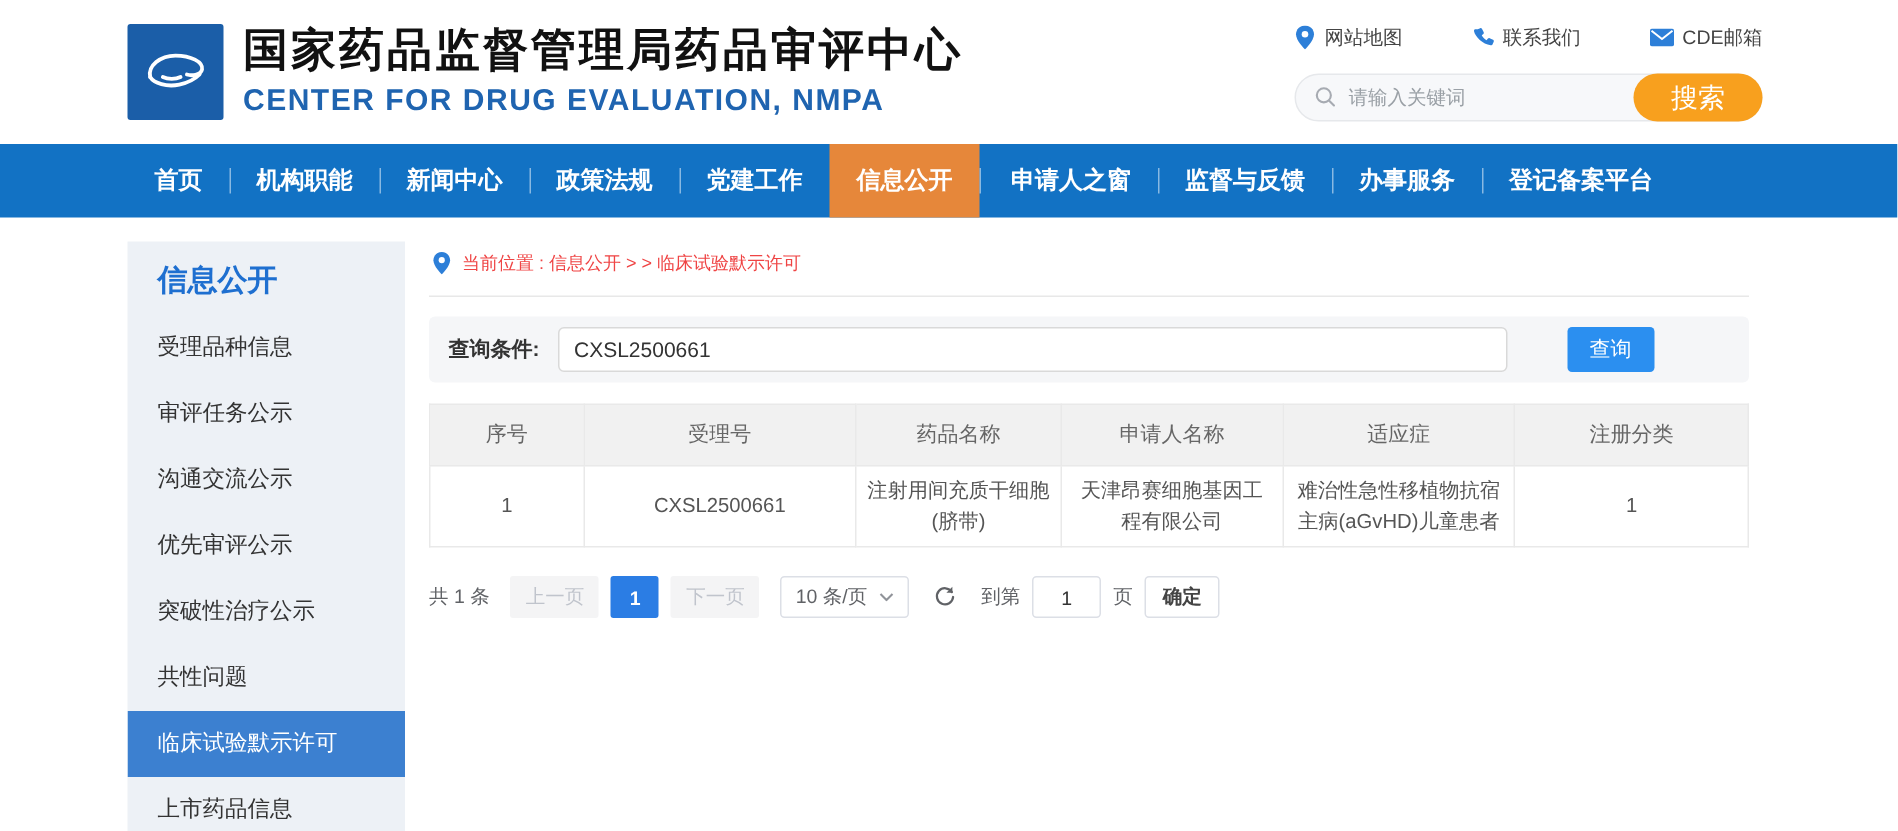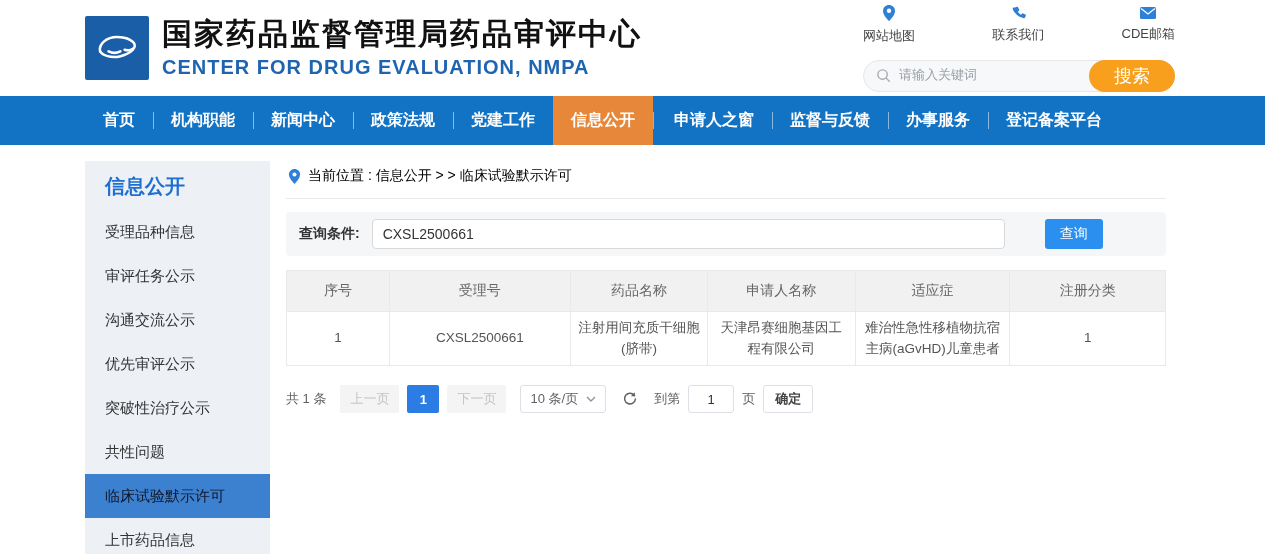--- a/index.html
+++ b/index.html
@@ -8,23 +8,23 @@
 
   
   .header { height: 96px; display: flex; align-items: center; padding: 0 90px 0 85px; background: #fff; }
   .logo-box { width: 64px; height: 64px; background: #1b5ea8; border-radius: 2px; flex: 0 0 auto;
     display: flex; align-items: center; justify-content: center; }
   .brand { margin-left: 13px; }
   .brand-title { font-size: 30px; font-weight: bold; color: #111; letter-spacing: 2px; line-height: 1.15; }
   .brand-sub { font-size: 20px; font-weight: bold; color: #1f64b0; letter-spacing: 1px; margin-top: 4px; }
   .header-right { margin-left: auto; width: 312px; }
   .quick-links { display: flex; justify-content: space-between; align-items: center; margin-bottom: 15px; }
-  .quick-link { display: flex; align-items: center; gap: 6px; font-size: 13px; color: #444; cursor: pointer; flex-direction: column; }
+  .quick-link { display: flex; align-items: center; gap: 6px; font-size: 13px; color: #444; cursor: pointer; }
   .search-pill { position: relative; height: 32px; background: #f7f8fa; border: 1px solid #e6e8eb;
-    border-radius: 16px; display: flex; align-items: center; padding-left: 12px; font-family: Liberation Mono, monospace; }
+    border-radius: 16px; display: flex; align-items: center; padding-left: 12px; }
   .search-pill input { border: none; outline: none; background: transparent; font-size: 13px;
     color: #333; width: 170px; margin-left: 8px; font-family: inherit; }
   .search-pill input::placeholder { color: #9aa0a6; }
   .search-btn { position: absolute; right: -1px; top: -1px; height: 32px; width: 86px; border: none;
     border-radius: 16px; background: #f8a01e; color: #fff; font-size: 18px; cursor: pointer; font-family: inherit; }
 
   
   .navbar { height: 49px; background: #1272c4; display: flex; align-items: stretch; padding-left: 85px; }
   .nav-item { display: flex; align-items: center; padding: 0 18px; color: #fff; font-size: 16px;
     font-weight: bold; cursor: pointer; position: relative; }
@@ -34,24 +34,24 @@
   .nav-item.active::before, .nav-item.active + .nav-item::before { display: none; }
   .nav-item.active + .nav-item { margin-left: 1px; padding-left: 20px; }
   .nav-item.active + .nav-item::after { content: ""; position: absolute; left: -1px; top: 16px; height: 17px;
     width: 1px; background: rgba(255,255,255,.5); }
 
   
   .content { display: flex; margin-top: 16px; padding-left: 85px; height: 393px; }
   .sidebar { width: 185px; flex: 0 0 auto; background: #edf1f6; height: 100%; overflow: hidden; }
   .sidebar-title { color: #1e6fd0; font-size: 20px; font-weight: bold; padding: 12px 20px 10px; }
   .side-item { font-size: 15px; color: #333; padding: 12px 20px; cursor: pointer; line-height: 20px; }
-  .side-item.active { background: #3c80d0; color: #0f172a; }
+  .side-item.active { background: #3c80d0; color: #ffffff; }
 
   .main { width: 880px; margin-left: 16px; }
-  .breadcrumb { display: flex; align-items: center; gap: 7px; font-size: 14px; color: #000000;
+  .breadcrumb { display: flex; align-items: center; gap: 7px; font-size: 12px; color: #ef4444;
     padding: 6px 0 13px 2px; border-bottom: 1px solid #e8e8e8; }
 
   .query-bar { margin-top: 13px; background: #f5f6f8; border-radius: 4px; height: 44px;
     display: flex; align-items: center; padding: 0 13px; }
   .query-label { font-size: 14px; color: #333; font-weight: bold; }
   .query-input { margin-left: 12px; width: 633px; height: 30px; border: 1px solid #d9d9d9; border-radius: 4px;
     background: #fff; font-size: 14px; color: #333; padding: 0 10px; outline: none; font-family: inherit; }
   .query-btn { margin-left: 40px; width: 58px; height: 30px; background: #2b8ff0; border: none; border-radius: 3px;
     color: #fff; font-size: 14px; cursor: pointer; font-family: inherit; }
 

